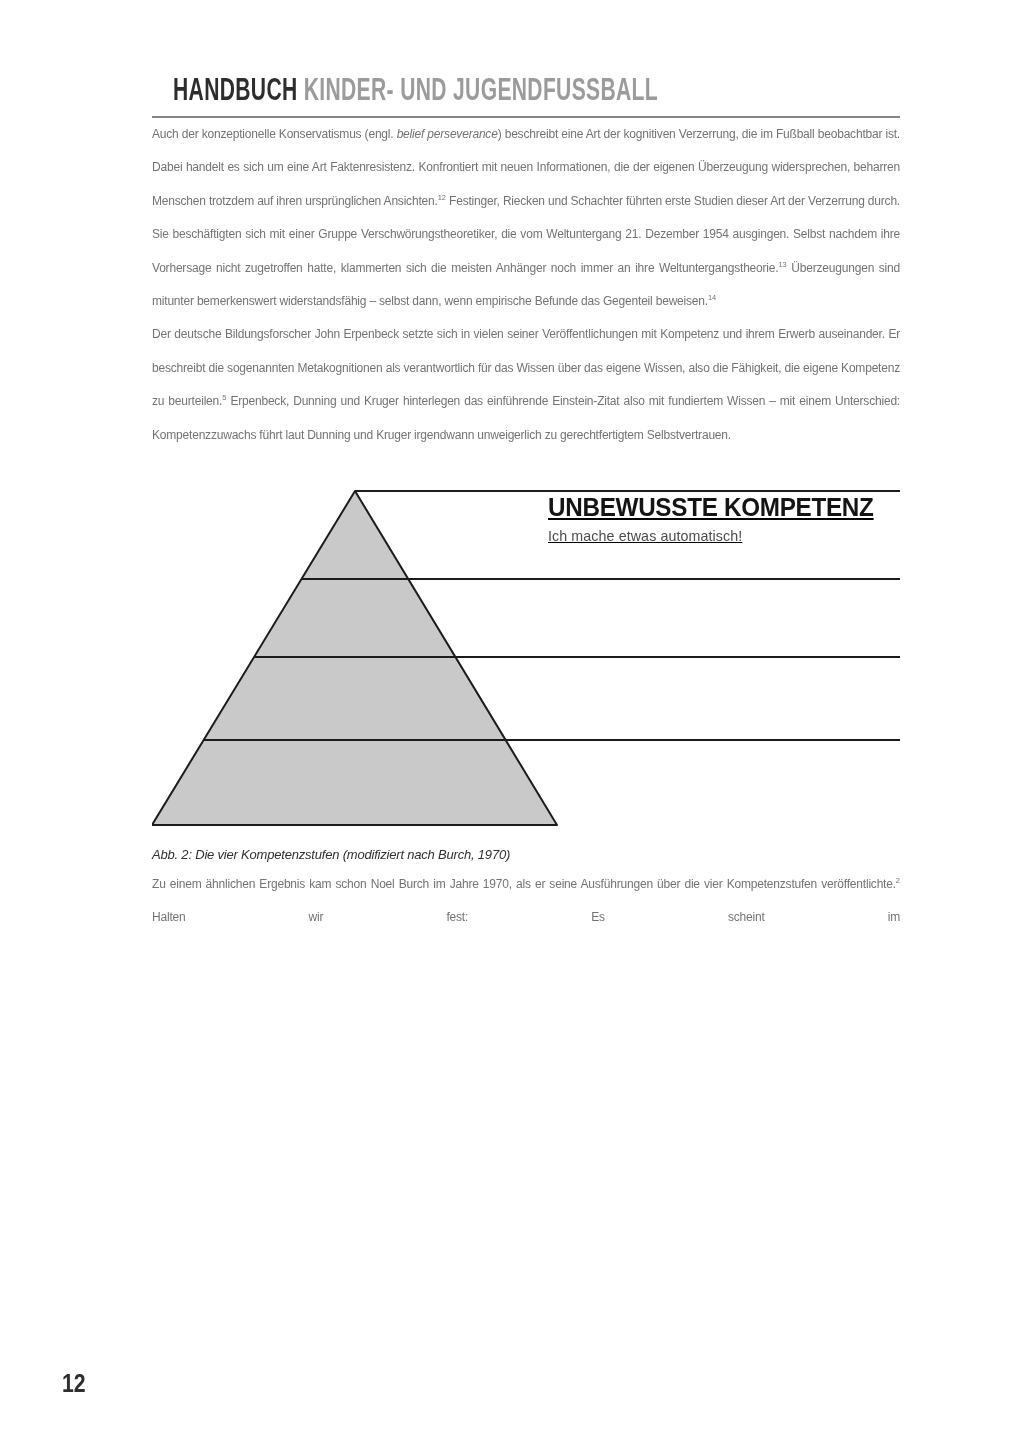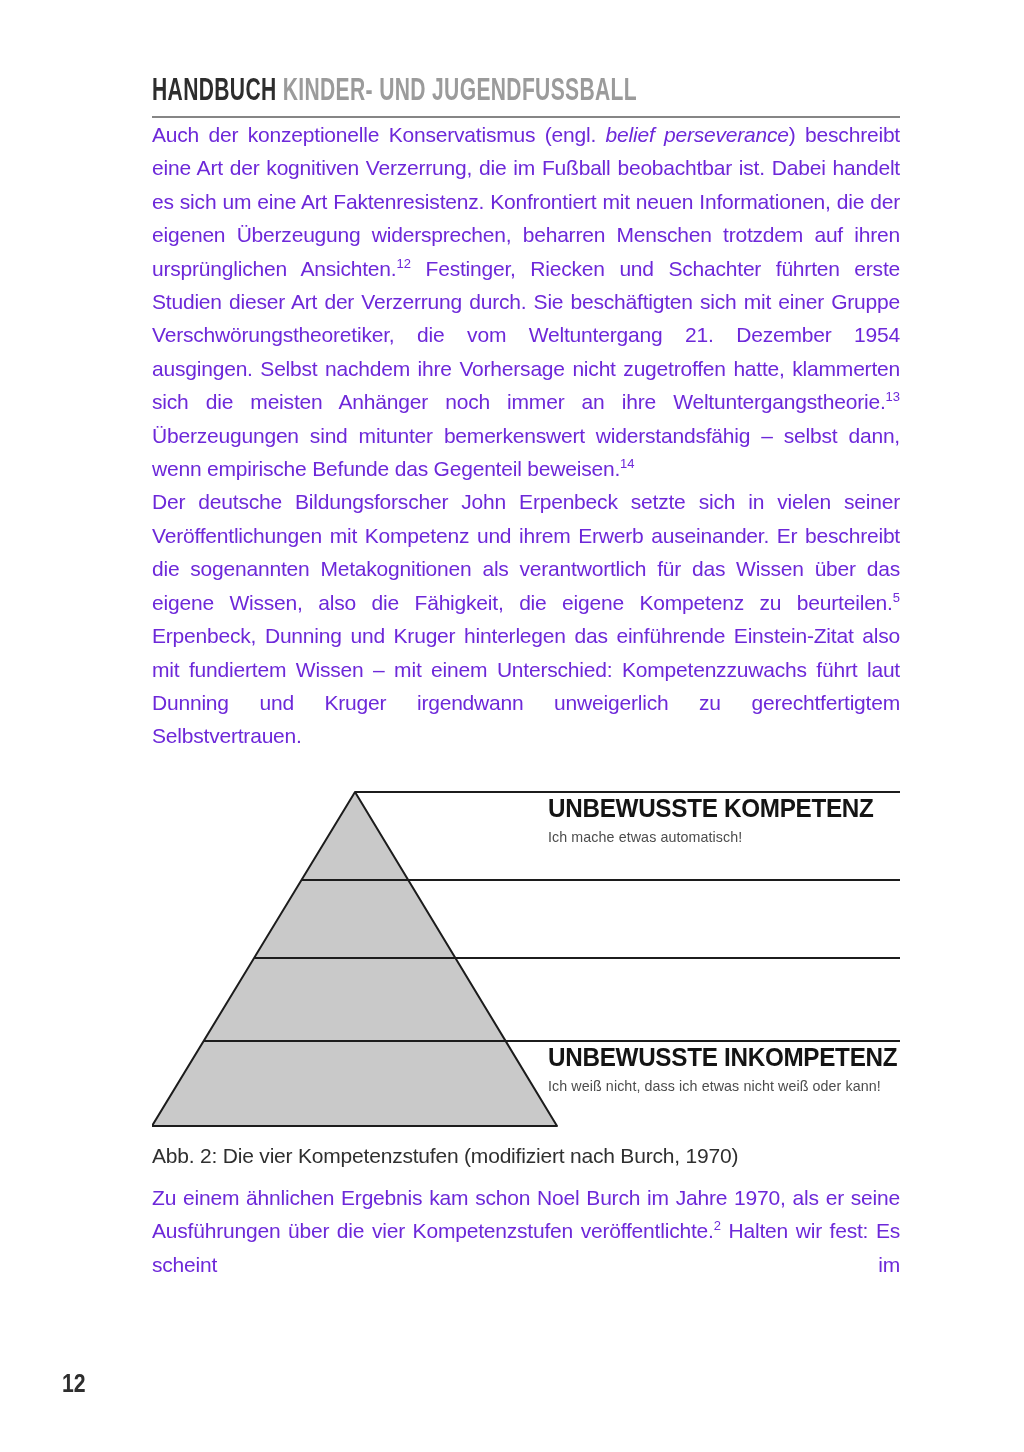--- a/index.html
+++ b/index.html
@@ -14,38 +14,38 @@
     width: 1024px; height: 1452px;
     background: #ffffff;
     overflow: hidden;
   }
   .content {
     position: absolute;
     left: 152px; top: 0;
     width: 748px;
   }
   
-  .running-head { margin-top: 72px; white-space: nowrap; height: 36px; }
+  .running-head { margin-top: 72px; white-space: nowrap; height: 36px; margin-left: 21px; }
   .rh-inner {
     display: inline-block;
     transform: scaleX(0.68); transform-origin: 0 50%;
     font-weight: bold; font-size: 31px; letter-spacing: 0.5px;
     white-space: nowrap;
   }
   .rh-dark { color: #2d2d2d; }
   .rh-gray { color: #9b9b9b; }
   .rule { margin-top: 8px; height: 2px; background: #868686; }
   
   p.body {
     margin: 0;
     text-align: justify;
-    font-size: 21px;
+    font-size: 12px;
     line-height: 33.4px;
     letter-spacing: -0.2px;
-    color: #6d28d9;
+    color: #737373;
   }
   p.body em { font-style: italic; }
   p.body sup { font-size: 62%; line-height: 0; vertical-align: super; letter-spacing: 0; }
   .p1 { margin-top: 60px; }
   .p2 { margin-top: 28px; }
   .p3 { margin-top: 37px; text-align-last: justify; }
   
   figure.pyramid-figure {
     position: relative;
     width: 748px; height: 345px;
@@ -62,27 +62,28 @@
     transform: scaleX(0.97); transform-origin: 0 0;
   }
   .lvl-sub {
     margin-top: 5px;
     font-size: 15px;
     letter-spacing: 0.1px;
     color: #4c4c4c;
     white-space: nowrap;
     transform: scaleX(0.95); transform-origin: 0 0;
   }
-  .lvl-1 { top: 9px; }
+  .lvl-1 { top: 9px; text-decoration: underline; }
   .lvl-2 { top: 97px; }
   .lvl-3 { top: 175px; }
   .lvl-4 { top: 258px; }
   .caption {
-    margin: 13px 0 12px 0;
-    font-size: 21px;
+    margin: 13px 0 0 0;
+    font-style: italic;
+    font-size: 13px;
     line-height: 26px;
     letter-spacing: -0.2px;
     color: #2f2f2f;
   }
   
   .page-number {
     position: absolute;
     left: 62px; top: 1369px;
     font-weight: bold; font-size: 25px;
     color: #2e2e2e;
@@ -110,24 +111,20 @@
         <line x1="203" y1="7" x2="748" y2="7" stroke="#1c1c1c" stroke-width="2"></line>
         <line x1="149" y1="95" x2="748" y2="95" stroke="#1c1c1c" stroke-width="2"></line>
         <line x1="102" y1="173" x2="748" y2="173" stroke="#1c1c1c" stroke-width="2"></line>
         <line x1="52" y1="256" x2="748" y2="256" stroke="#1c1c1c" stroke-width="2"></line>
       </svg>
 
       <div class="lvl lvl-1">
         <div class="lvl-title">UNBEWUSSTE KOMPETENZ</div>
         <div class="lvl-sub">Ich mache etwas automatisch!</div>
       </div>
-      <div class="lvl lvl-4">
-        <div class="lvl-title">UNBEWUSSTE INKOMPETENZ</div>
-        <div class="lvl-sub">Ich weiß nicht, dass ich etwas nicht weiß oder kann!</div>
-      </div>
     </figure>
 
     <div class="caption">Abb. 2: Die vier Kompetenzstufen (modifiziert nach Burch, 1970)</div>
 
     <p class="body p3"><span>Zu einem ähnlichen Ergebnis kam schon Noel Burch im Jahre 1970, als er seine Ausführungen über die vier Kompetenzstufen veröffentlichte.</span><sup>2</sup><span> Halten wir fest: Es scheint im</span></p>
 
   </div>
 
   <div class="page-number">12</div>
 </div>

